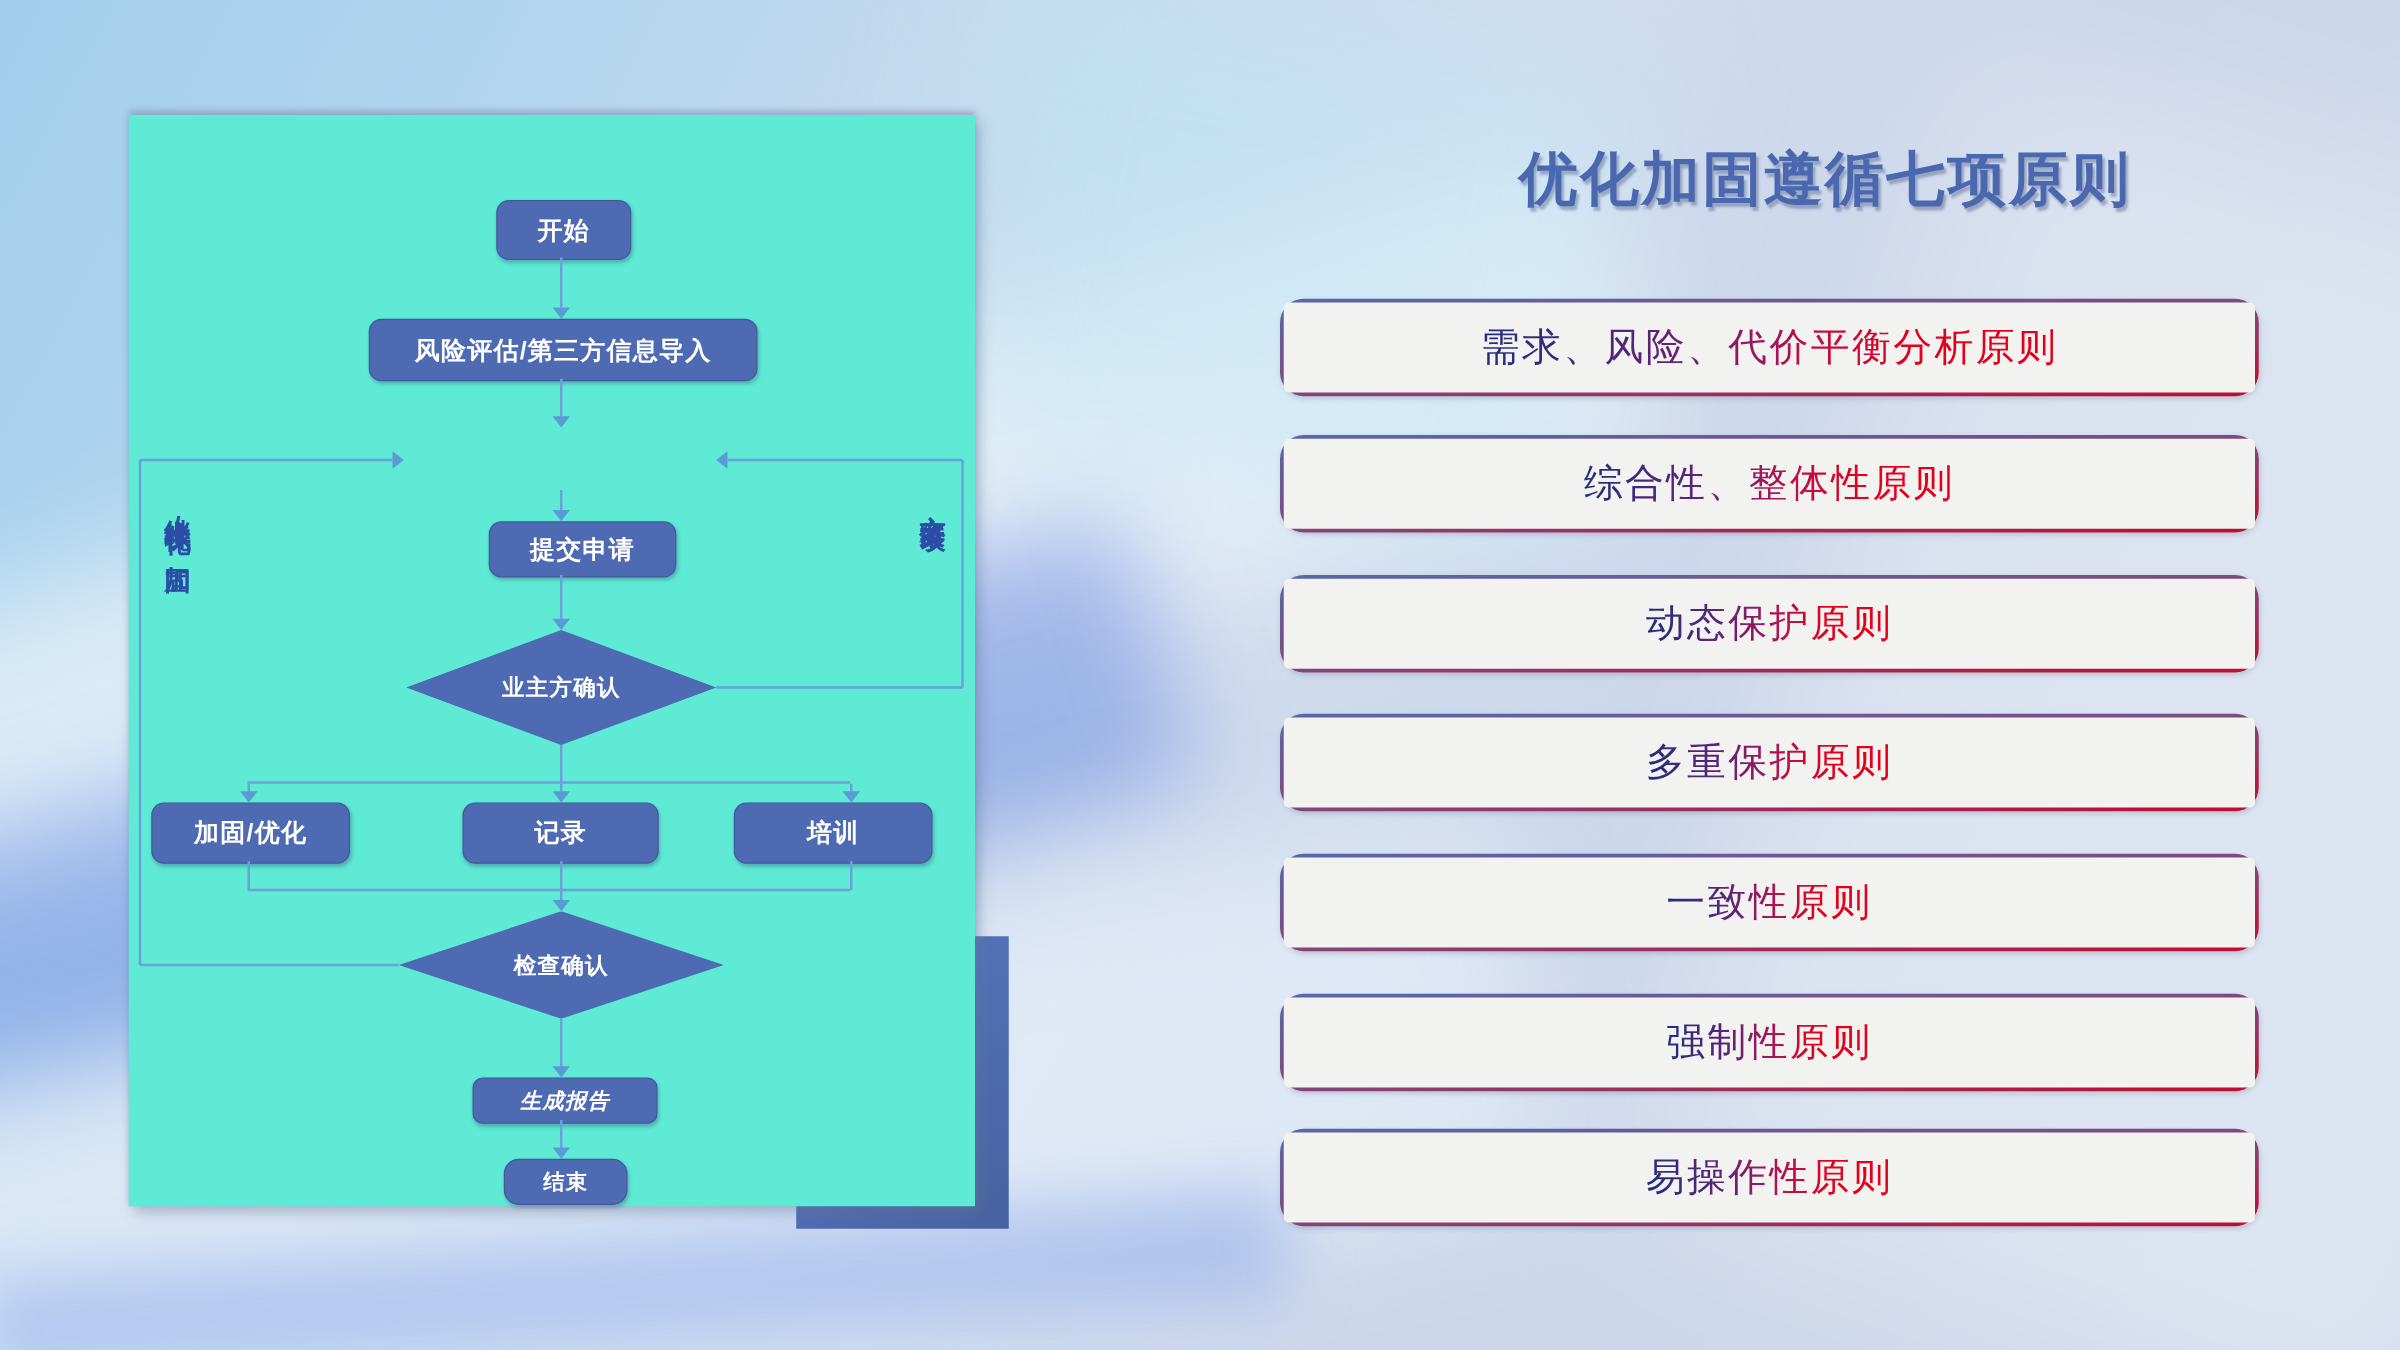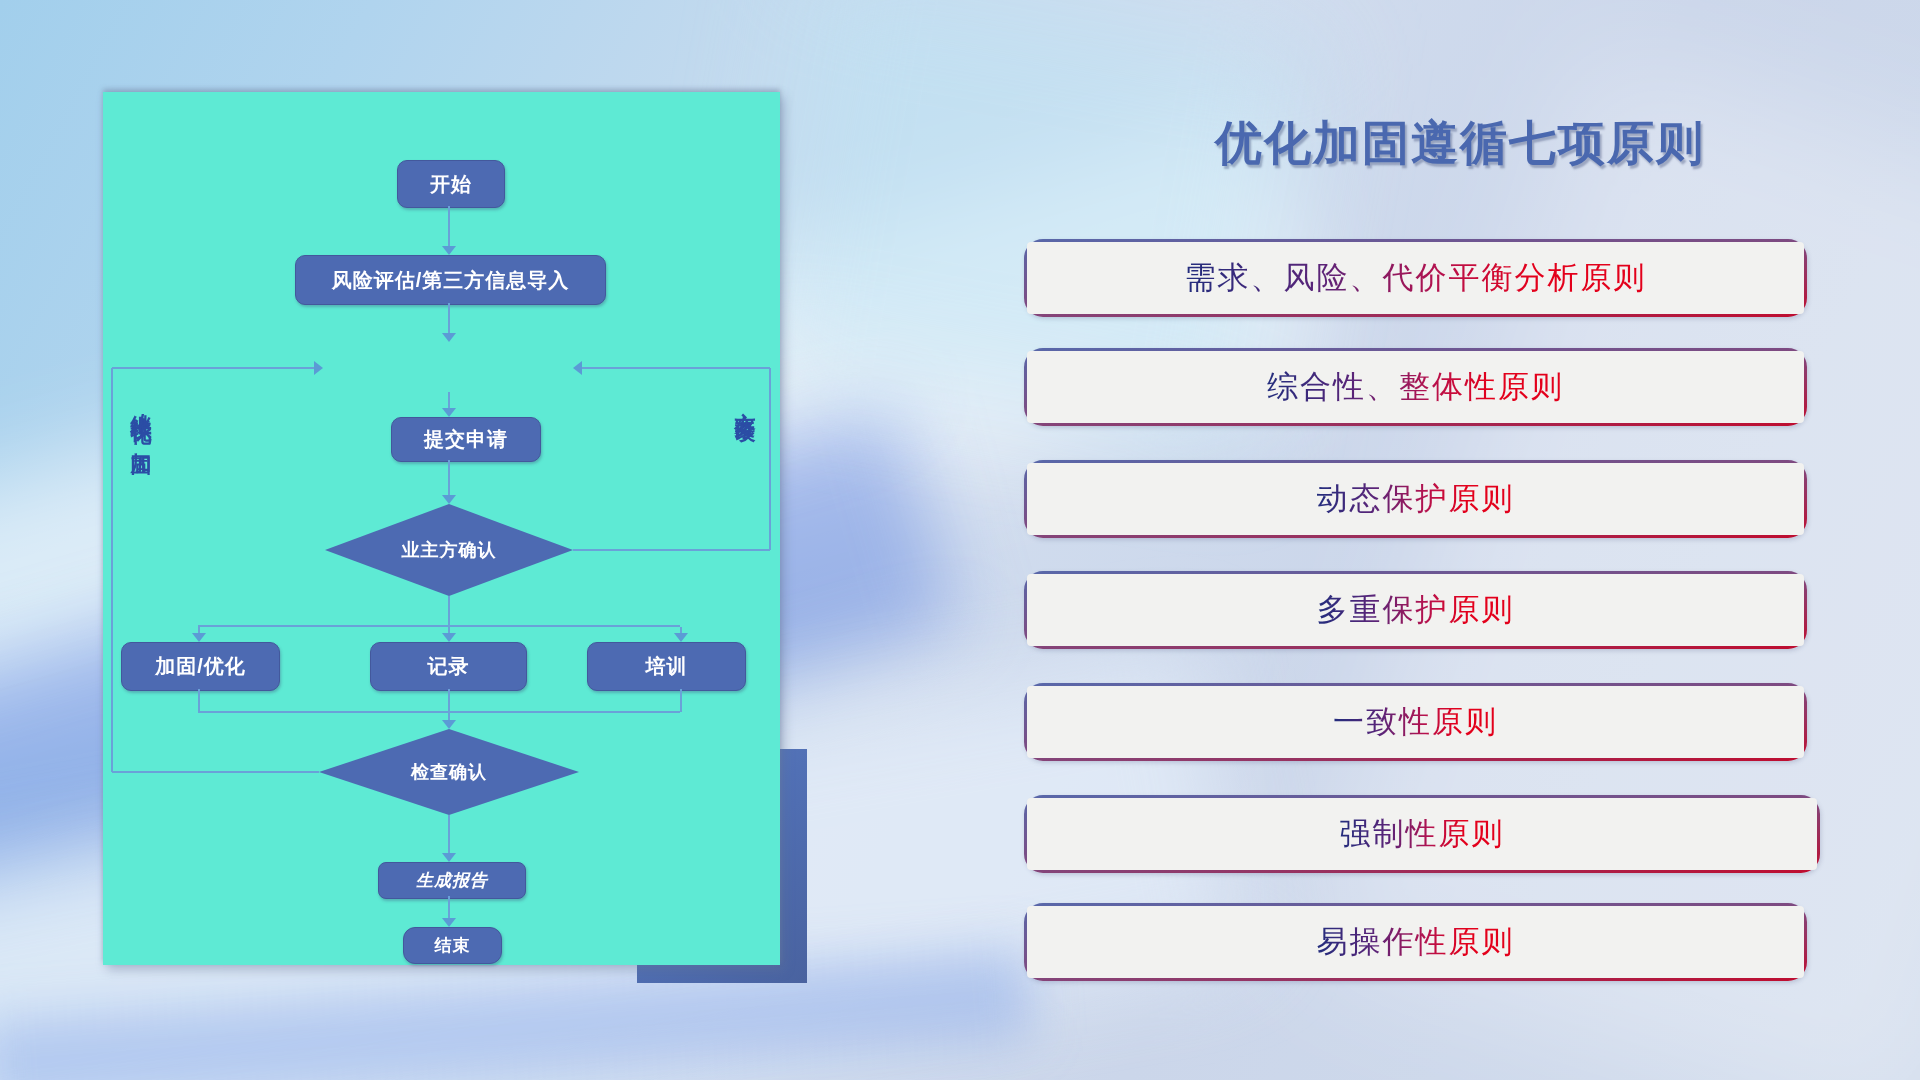--- a/index.html
+++ b/index.html
@@ -173,21 +173,21 @@
 <div class="principle" style="top:571px;">
   <div class="inner">
       <span class="txt">多重保护原则</span>
     </div>
 </div>
 <div class="principle" style="top:683px;">
   <div class="inner">
       <span class="txt">一致性原则</span>
     </div>
 </div>
-<div class="principle" style="top:795px;padding-left:13px;">
+<div class="principle" style="top:795px;">
   <div class="inner">
       <span class="txt">强制性原则</span>
     </div>
 </div>
 <div class="principle" style="top:903px;">
   <div class="inner">
       <span class="txt">易操作性原则</span>
     </div>
 </div>
 

